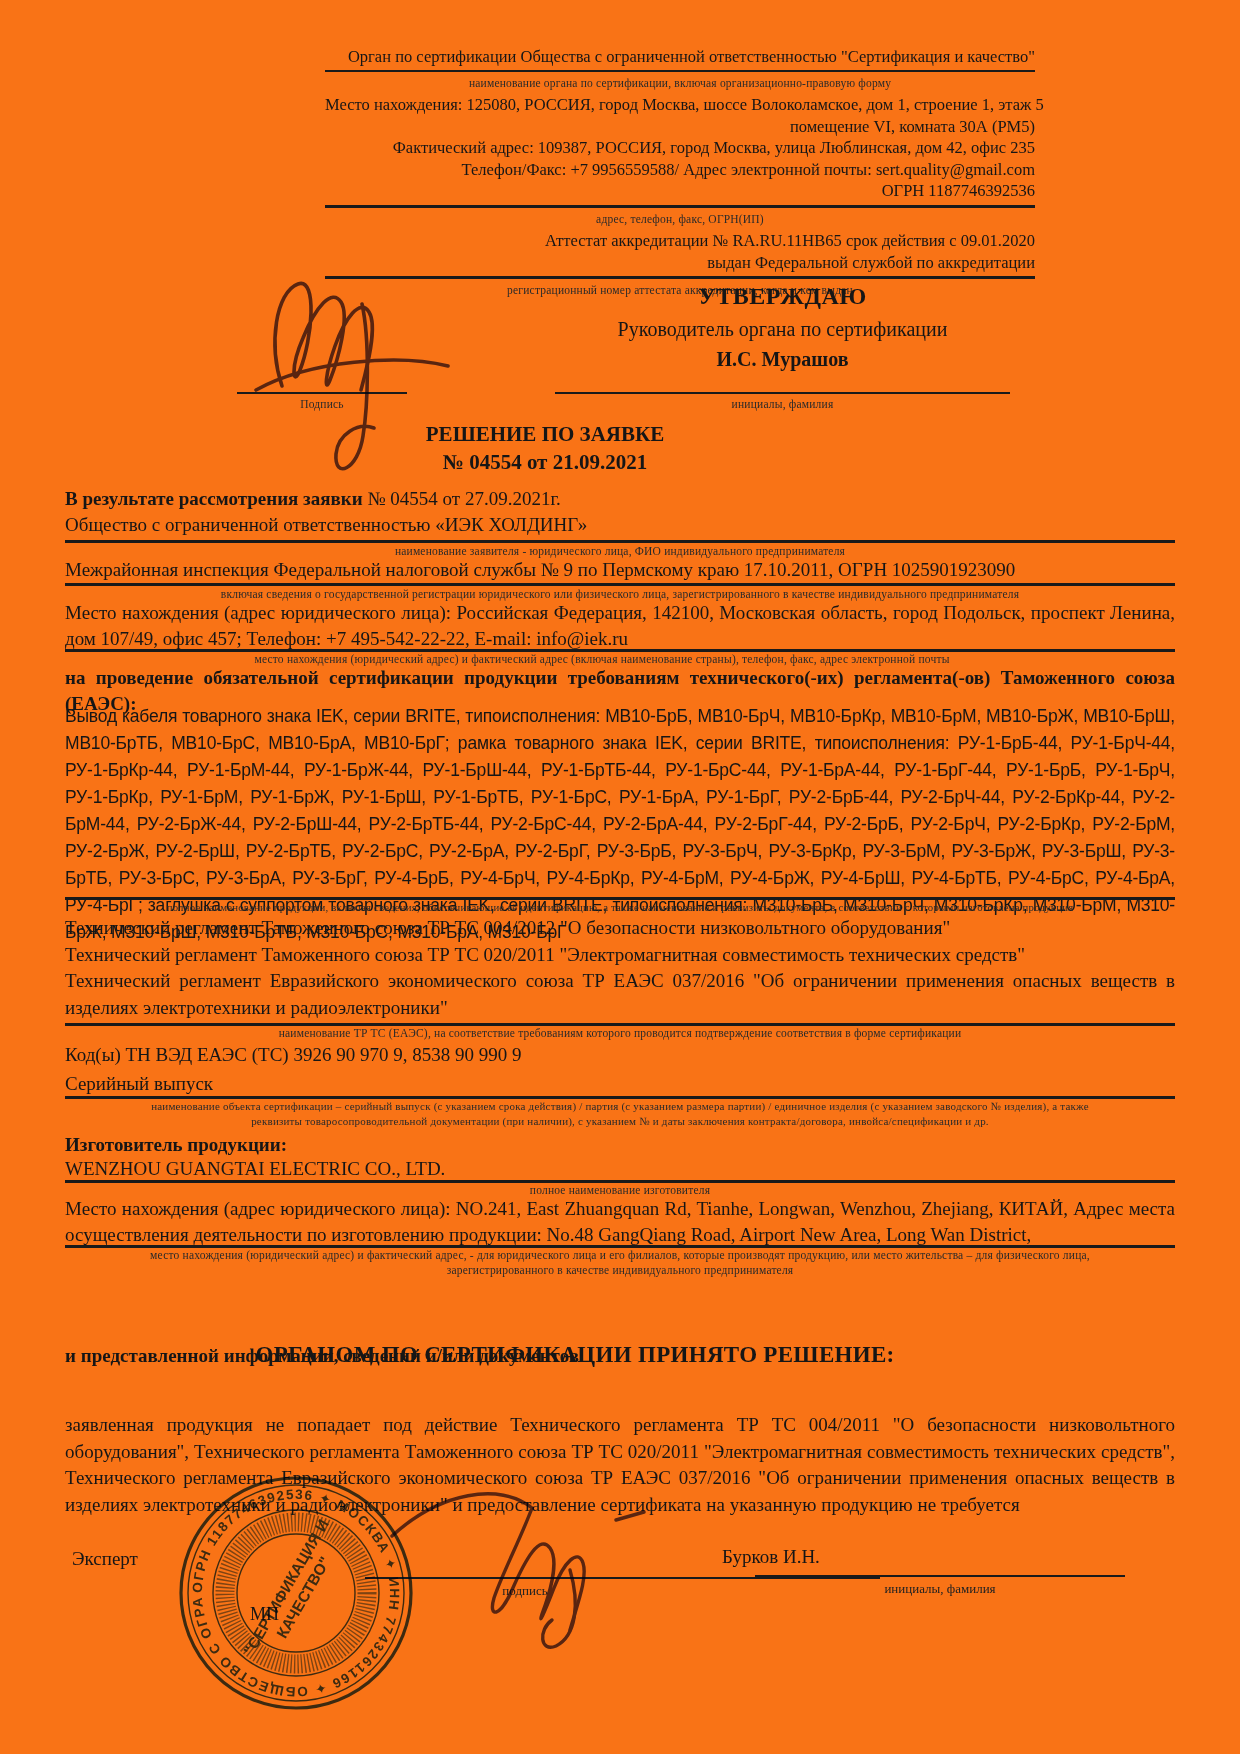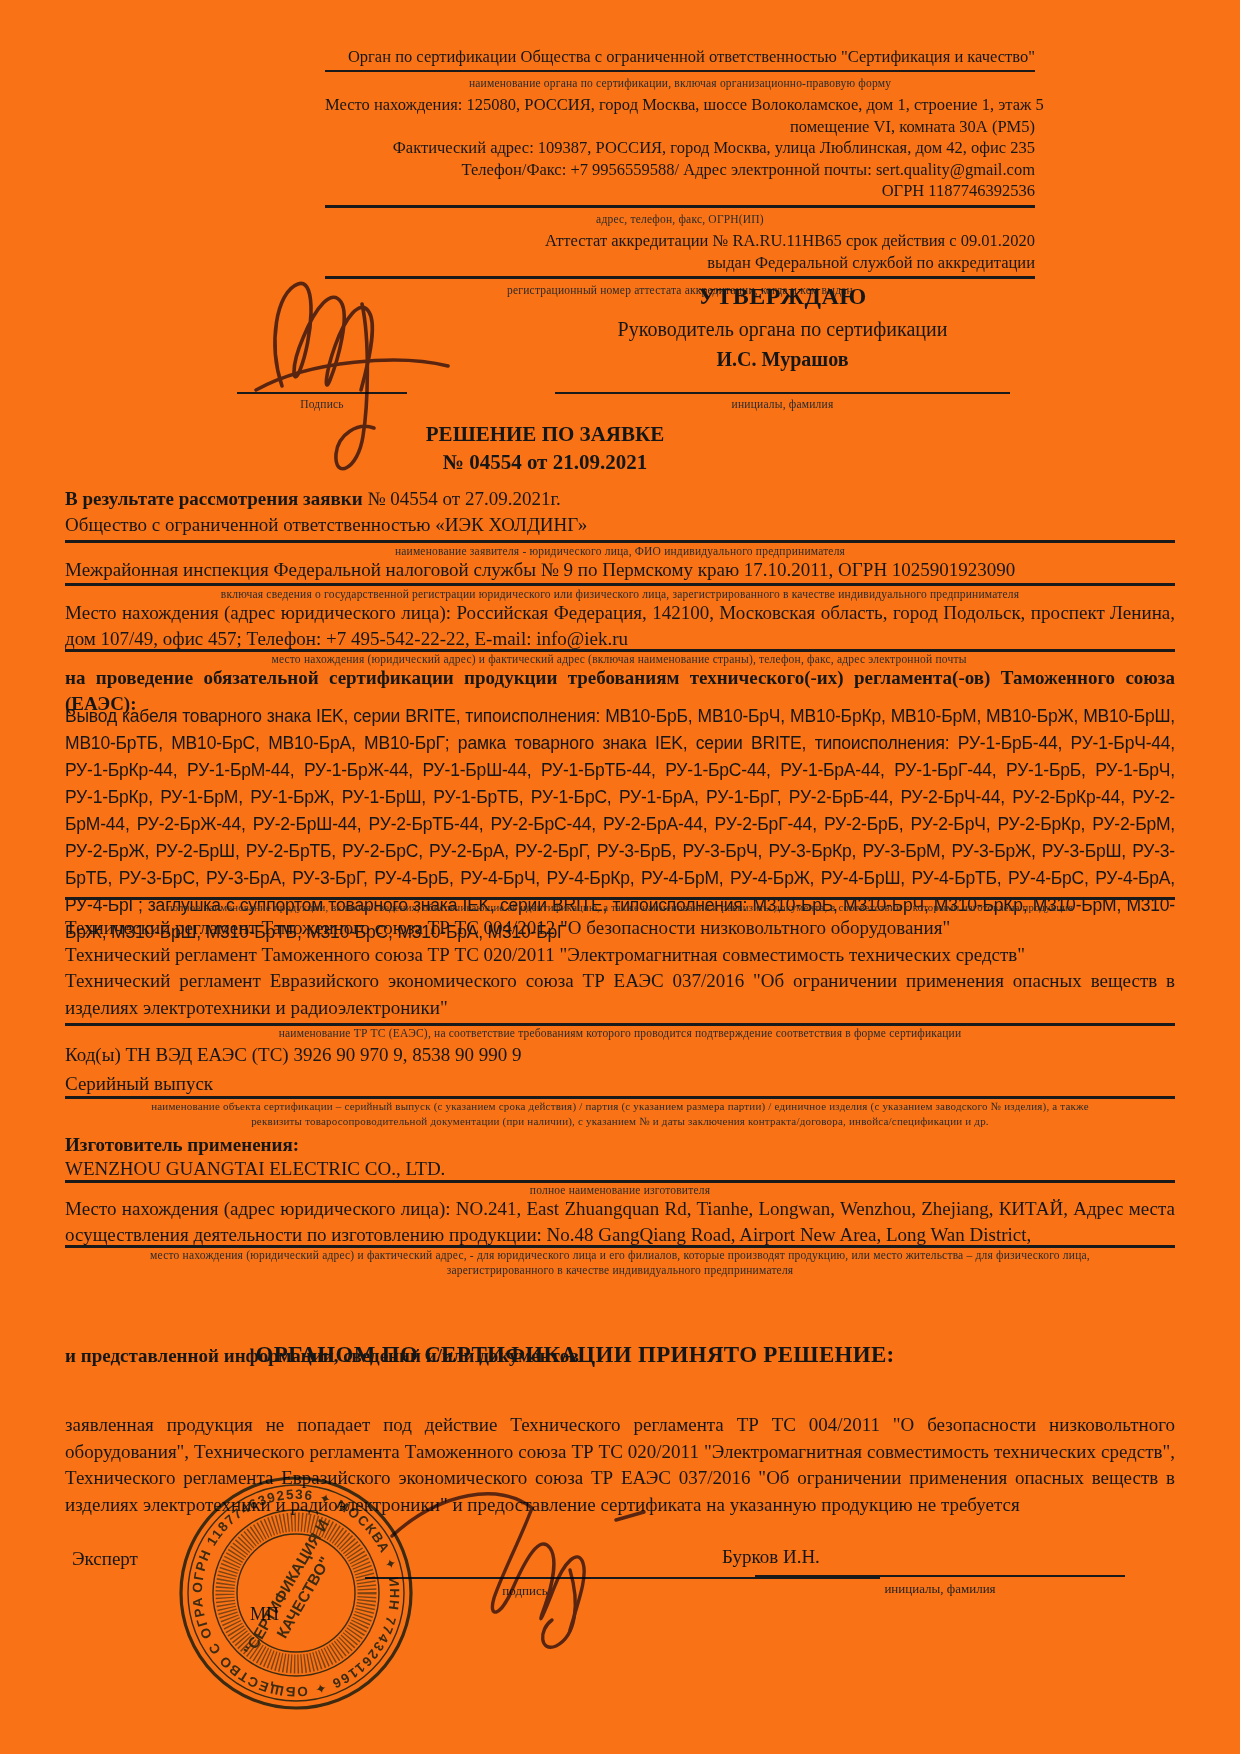--- a/index.html
+++ b/index.html
@@ -86,21 +86,21 @@
   <div class="para body-text" style="top:512px;">Общество с ограниченной ответственностью «ИЭК ХОЛДИНГ»</div>
   <div class="rule thick" style="left:65px;top:540px;width:1110px;"></div>
   <div class="fineprint" style="left:65px;top:545px;width:1110px;">наименование заявителя - юридического лица, ФИО индивидуального предпринимателя</div>
 
   <div class="para body-text" style="top:557px;">Межрайонная инспекция Федеральной налоговой службы № 9 по Пермскому краю 17.10.2011, ОГРН 1025901923090</div>
   <div class="rule thick" style="left:65px;top:583px;width:1110px;"></div>
   <div class="fineprint" style="left:65px;top:588px;width:1110px;">включая сведения о государственной регистрации юридического или физического лица, зарегистрированного в качестве индивидуального предпринимателя</div>
 
   <div class="para body-text just" style="top:600px;">Место нахождения (адрес юридического лица): Российская Федерация, 142100, Московская область, город Подольск, проспект Ленина, дом 107/49, офис 457; Телефон: +7 495-542-22-22, E-mail: info@iek.ru</div>
   <div class="rule thick" style="left:65px;top:649px;width:1110px;"></div>
-  <div class="fineprint" style="left:64px;top:653px;width:1110px;">место нахождения (юридический адрес) и фактический адрес (включая наименование страны), телефон, факс, адрес электронной почты</div>
+  <div class="fineprint" style="left:47px;top:653px;width:1110px;">место нахождения (юридический адрес) и фактический адрес (включая наименование страны), телефон, факс, адрес электронной почты</div>
 
   <div class="para body-text b just" style="top:665px;">на проведение обязательной сертификации продукции требованиям технического(-их) регламента(-ов) Таможенного союза (ЕАЭС):</div>
 
   <div class="para sans just" style="top:703px;">Вывод кабеля товарного знака IEK, серии BRITE, типоисполнения: МВ10-БрБ, МВ10-БрЧ, МВ10-БрКр, МВ10-БрМ, МВ10-БрЖ, МВ10-БрШ, МВ10-БрТБ, МВ10-БрС, МВ10-БрА, МВ10-БрГ; рамка товарного знака IEK, серии BRITE, типоисполнения: РУ-1-БрБ-44, РУ-1-БрЧ-44, РУ-1-БрКр-44, РУ-1-БрМ-44, РУ-1-БрЖ-44, РУ-1-БрШ-44, РУ-1-БрТБ-44, РУ-1-БрС-44, РУ-1-БрА-44, РУ-1-БрГ-44, РУ-1-БрБ, РУ-1-БрЧ, РУ-1-БрКр, РУ-1-БрМ, РУ-1-БрЖ, РУ-1-БрШ, РУ-1-БрТБ, РУ-1-БрС, РУ-1-БрА, РУ-1-БрГ, РУ-2-БрБ-44, РУ-2-БрЧ-44, РУ-2-БрКр-44, РУ-2-БрМ-44, РУ-2-БрЖ-44, РУ-2-БрШ-44, РУ-2-БрТБ-44, РУ-2-БрС-44, РУ-2-БрА-44, РУ-2-БрГ-44, РУ-2-БрБ, РУ-2-БрЧ, РУ-2-БрКр, РУ-2-БрМ, РУ-2-БрЖ, РУ-2-БрШ, РУ-2-БрТБ, РУ-2-БрС, РУ-2-БрА, РУ-2-БрГ, РУ-3-БрБ, РУ-3-БрЧ, РУ-3-БрКр, РУ-3-БрМ, РУ-3-БрЖ, РУ-3-БрШ, РУ-3-БрТБ, РУ-3-БрС, РУ-3-БрА, РУ-3-БрГ, РУ-4-БрБ, РУ-4-БрЧ, РУ-4-БрКр, РУ-4-БрМ, РУ-4-БрЖ, РУ-4-БрШ, РУ-4-БрТБ, РУ-4-БрС, РУ-4-БрА, РУ-4-БрГ; заглушка с суппортом товарного знака IEK, серии BRITE, типоисполнения: М310-БрБ, М310-БрЧ, М310-БрКр, М310-БрМ, М310-БрЖ, М310-БрШ, М310-БрТБ, М310-БрС, М310-БрА, М310-БрГ</div>
   <div class="rule thick" style="left:65px;top:897px;width:1110px;"></div>
   <div class="fineprint" style="left:65px;top:901px;width:1110px;font-size:10.8px;">полное наименование продукции, включая сведения, обеспечивающие её идентификацию, а также наименование и реквизиты документа, в соответствии с которыми изготовлена продукция</div>
 
   <div class="para body-text just" style="top:915px;line-height:26.5px;">
     <div>Технический регламент Таможенного союза ТР ТС 004/2012 "О безопасности низковольтного оборудования"</div>
     <div>Технический регламент Таможенного союза ТР ТС 020/2011 "Электромагнитная совместимость технических средств"</div>
@@ -108,21 +108,21 @@
   </div>
   <div class="rule thick" style="left:65px;top:1023px;width:1110px;"></div>
   <div class="fineprint" style="left:65px;top:1027px;width:1110px;">наименование ТР ТС (ЕАЭС), на соответствие требованиям которого проводится подтверждение соответствия в форме сертификации</div>
 
   <div class="para body-text" style="top:1042px;">Код(ы) ТН ВЭД ЕАЭС (ТС) 3926 90 970 9, 8538 90 990 9</div>
   <div class="para body-text" style="top:1071px;">Серийный выпуск</div>
   <div class="rule thick" style="left:65px;top:1096px;width:1110px;"></div>
   <div class="fineprint" style="left:65px;top:1100px;width:1110px;font-size:11px;">наименование объекта сертификации – серийный выпуск (с указанием срока действия) / партия (с указанием размера партии) / единичное изделия (с указанием заводского № изделия), а также</div>
   <div class="fineprint" style="left:65px;top:1115px;width:1110px;font-size:11px;">реквизиты товаросопроводительной документации (при наличии), с указанием № и даты заключения контракта/договора, инвойса/спецификации и др.</div>
 
-  <div class="para body-text b" style="top:1132px;">Изготовитель применения:</div>
+  <div class="para body-text b" style="top:1132px;">Изготовитель продукции:</div>
   <div class="para body-text" style="top:1156px;">WENZHOU GUANGTAI ELECTRIC CO., LTD.</div>
   <div class="rule thick" style="left:65px;top:1180px;width:1110px;"></div>
   <div class="fineprint" style="left:65px;top:1184px;width:1110px;">полное наименование изготовителя</div>
 
   <div class="para body-text just" style="top:1196px;">Место нахождения (адрес юридического лица): NO.241, East Zhuangquan Rd, Tianhe, Longwan, Wenzhou, Zhejiang, КИТАЙ, Адрес места осуществления деятельности по изготовлению продукции: No.48 GangQiang Road, Airport New Area, Long Wan District,</div>
   <div class="rule thick" style="left:65px;top:1245px;width:1110px;"></div>
   <div class="fineprint" style="left:65px;top:1249px;width:1110px;">место нахождения (юридический адрес) и фактический адрес, - для юридического лица и его филиалов, которые производят продукцию, или место жительства – для физического лица,</div>
   <div class="fineprint" style="left:65px;top:1264px;width:1110px;">зарегистрированного в качестве индивидуального предпринимателя</div>
 
   <div class="para body-text b" style="top:1343px;">и представленной информации, сведений и/или документов</div>

